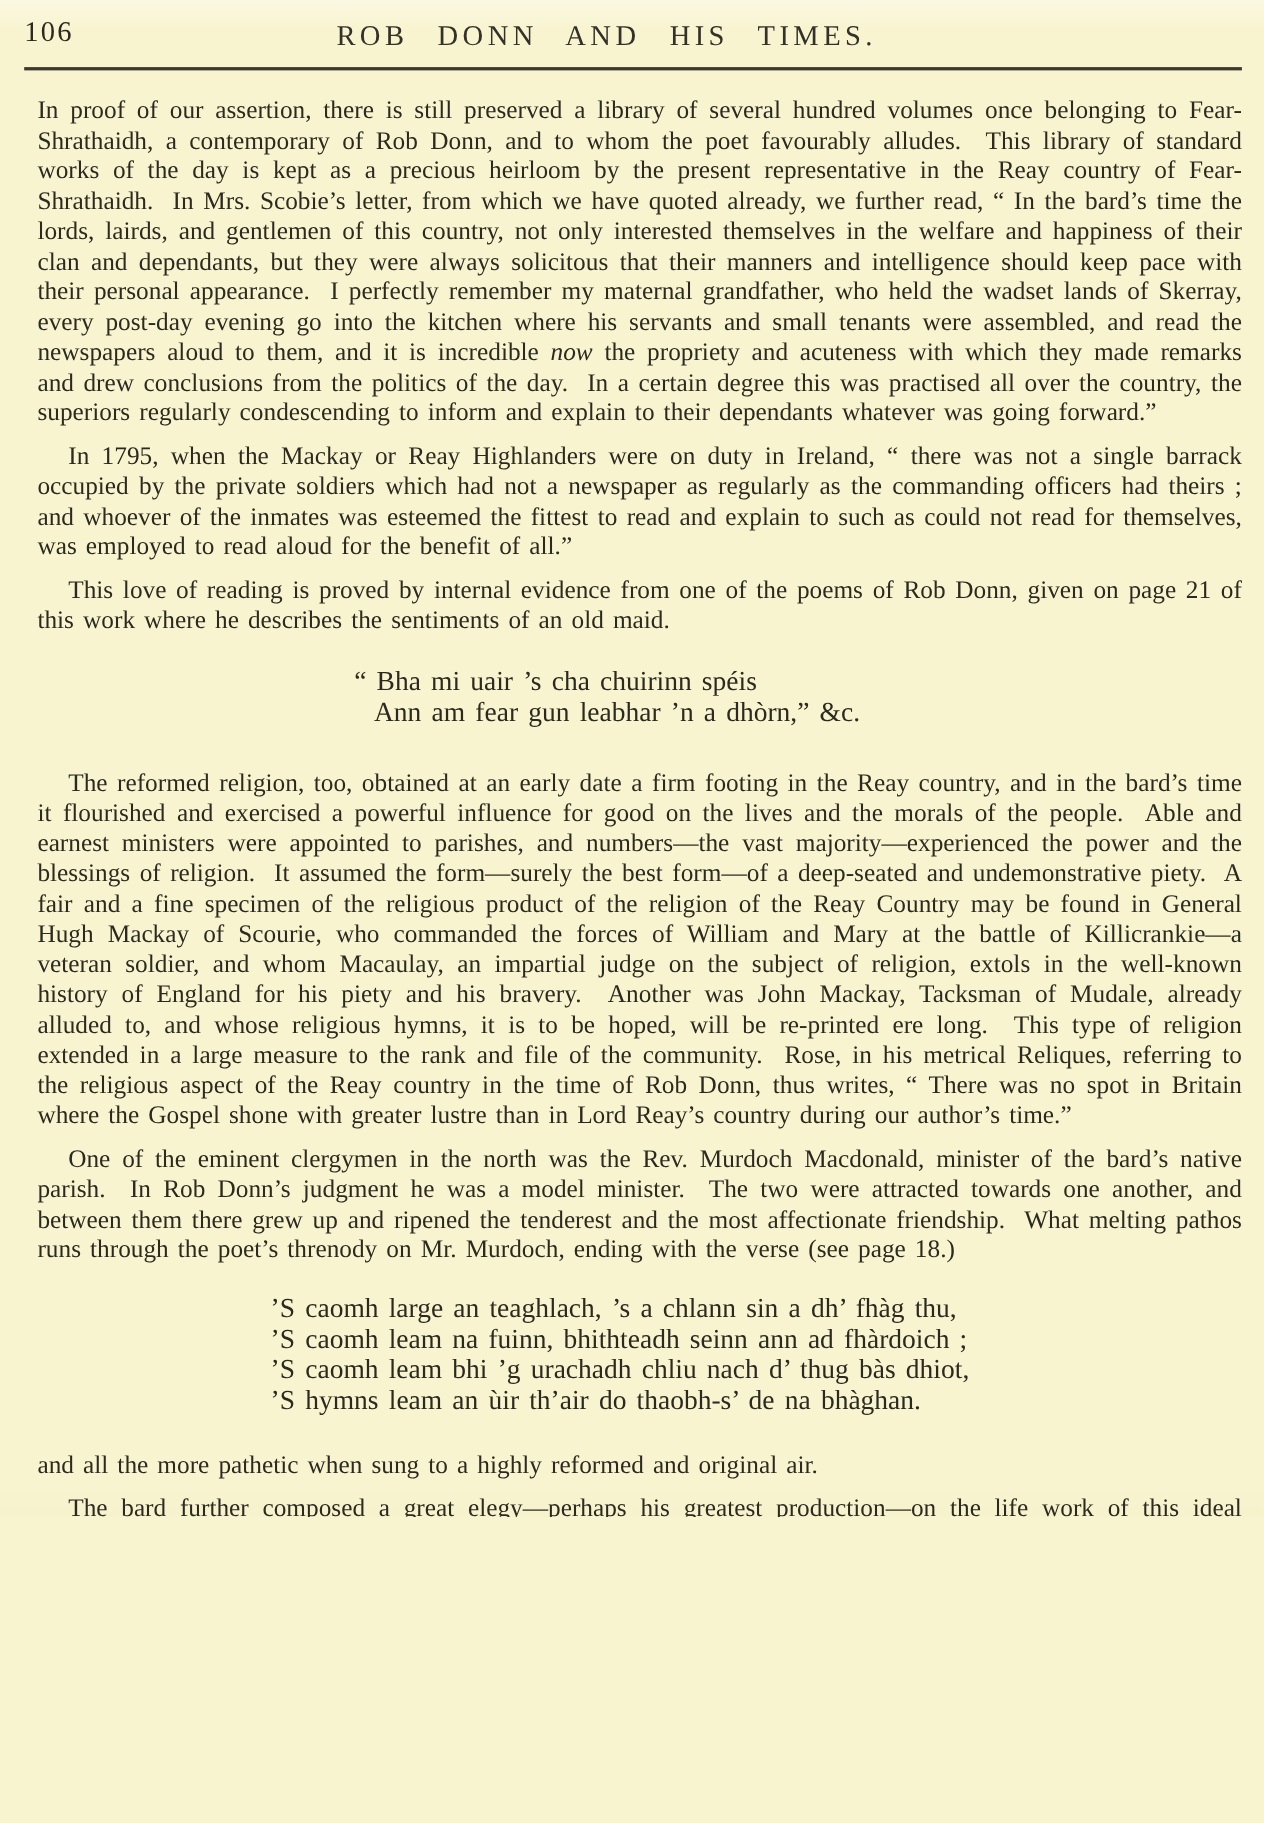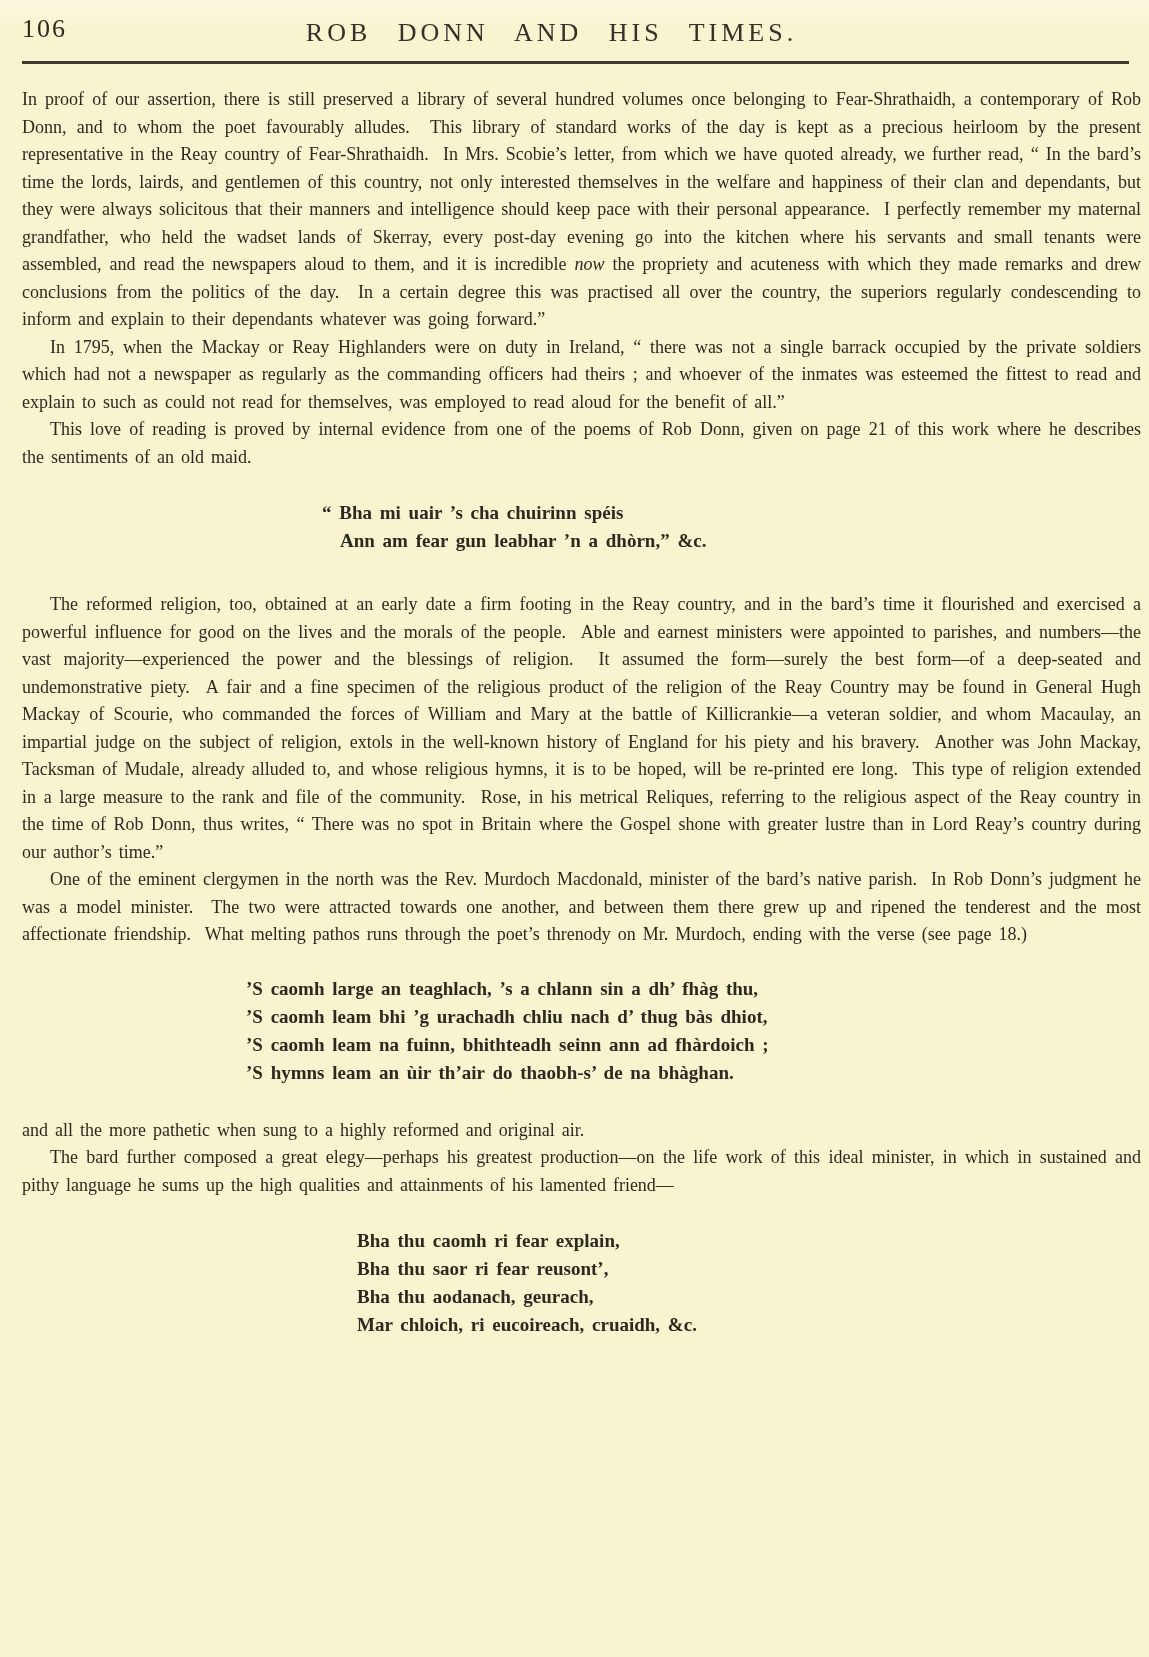--- a/index.html
+++ b/index.html
@@ -42,34 +42,33 @@
   }
   .rule {
     height: 0;
     border-top: 3px solid #3c3a30;
     margin: 13px 12px 0 0;
   }
   .content {
     margin-top: 22px;
   }
   p.body-text {
-    margin: 0;
-    font-size: 18px;
+    margin: 12px;
+    font-size: 23px;
     line-height: 27.5px;
     text-align: justify;
     word-spacing: 2.5px;
     white-space: pre-wrap;
   }
   p.indent { text-indent: 28px; }
   .ital { font-style: italic; }
   .verse {
-    font-size: 19px;
+    font-size: 25px;
     line-height: 28px;
     word-spacing: 3px;
-    font-weight: bold;
   }
   .verse-line { white-space: pre; }
   .verse-1 { margin: 28px 0 36px 300px; }
   .v1-l2 { padding-left: 18px; }
   .verse-2 { margin: 26px 0 30px 224px; }
   .p6 { margin-top: 28px; }
   .verse-3 { margin: 28px 0 0 335px; }
 </style>
 </head>
 <body>
@@ -95,22 +94,22 @@
       <div class="verse-line">“ Bha mi uair ’s cha chuirinn spéis</div>
       <div class="verse-line v1-l2">Ann am fear gun leabhar ’n a dhòrn,” &amp;c.</div>
     </div>
 
     <p class="body-text indent">The reformed religion, too, obtained at an early date a firm footing in the Reay country, and in the bard’s time it flourished and exercised a powerful influence for good on the lives and the morals of the people.  Able and earnest ministers were appointed to parishes, and numbers—the vast majority—experienced the power and the blessings of religion.  It assumed the form—surely the best form—of a deep-seated and undemonstrative piety.  A fair and a fine specimen of the religious product of the religion of the Reay Country may be found in General Hugh Mackay of Scourie, who commanded the forces of William and Mary at the battle of Killicrankie—a veteran soldier, and whom Macaulay, an impartial judge on the subject of religion, extols in the well-known history of England for his piety and his bravery.  Another was John Mackay, Tacksman of Mudale, already alluded to, and whose religious hymns, it is to be hoped, will be re-printed ere long.  This type of religion extended in a large measure to the rank and file of the community.  Rose, in his metrical Reliques, referring to the religious aspect of the Reay country in the time of Rob Donn, thus writes, “ There was no spot in Britain where the Gospel shone with greater lustre than in Lord Reay’s country during our author’s time.”</p>
 
     <p class="body-text indent">One of the eminent clergymen in the north was the Rev. Murdoch Macdonald, minister of the bard’s native parish.  In Rob Donn’s judgment he was a model minister.  The two were attracted towards one another, and between them there grew up and ripened the tenderest and the most affectionate friendship.  What melting pathos runs through the poet’s threnody on Mr. Murdoch, ending with the verse (see page 18.)</p>
 
     <div class="verse verse-2">
       <div class="verse-line">’S caomh large an teaghlach, ’s a chlann sin a dh’ fhàg thu,</div>
+      <div class="verse-line">’S caomh leam na fuinn, bhithteadh seinn ann ad fhàrdoich ;</div>
       <div class="verse-line">’S caomh leam bhi ’g urachadh chliu nach d’ thug bàs dhiot,</div>
-      <div class="verse-line">’S caomh leam na fuinn, bhithteadh seinn ann ad fhàrdoich ;</div>
       <div class="verse-line">’S hymns leam an ùir th’air do thaobh-s’ de na bhàghan.</div>
     </div>
 
     <p class="body-text p6">and all the more pathetic when sung to a highly reformed and original air.</p>
 
     <p class="body-text indent">The bard further composed a great elegy—perhaps his greatest production—on the life work of this ideal minister, in which in sustained and pithy language he sums up the high qualities and attainments of his lamented friend—</p>
 
     <div class="verse verse-3">
       <div class="verse-line">Bha thu caomh ri fear explain,</div>
       <div class="verse-line">Bha thu saor ri fear reusont’,</div>

